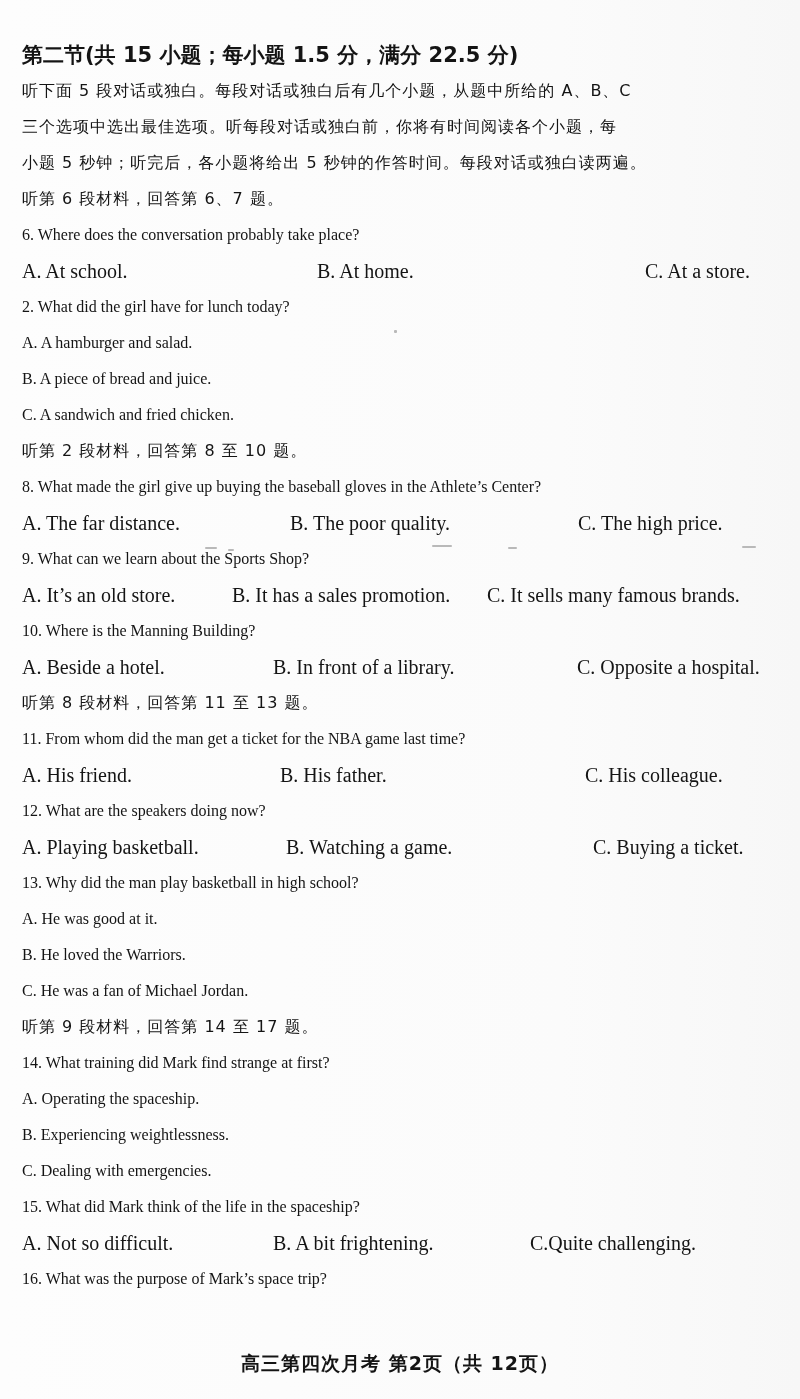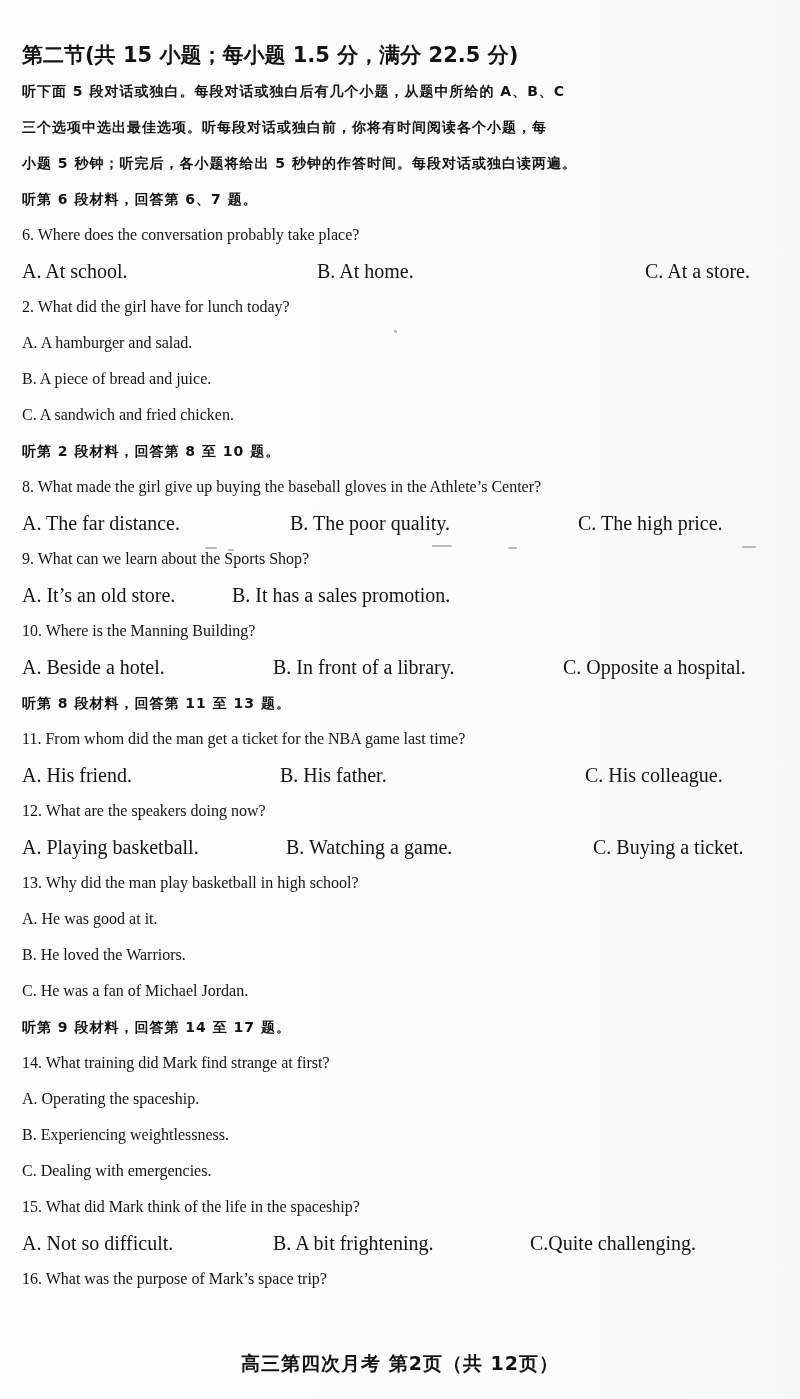--- a/index.html
+++ b/index.html
@@ -17,33 +17,33 @@
     height:36px;line-height:36px;
     font-size:20px;
     white-space:nowrap;
   }
   .heading{
     font-weight:bold;
     font-size:21px;
     font-family:"DejaVu Sans","Liberation Sans",sans-serif;
   }
   .zh{
-    font-weight:bold;
-    font-size:14px;
+    font-weight:normal;
+    font-size:16px;
     letter-spacing:1px;
     font-family:"DejaVu Sans","Liberation Sans",sans-serif;
   }
   .en{font-size:16px;}
   .opts{position:relative;text-decoration:underline;}
   .opt{position:absolute;top:0;height:36px;line-height:36px;font-size:20px;}
   .opt.a{left:0;}
   .row-q6  .opt.b{left:295px;} .row-q6  .opt.c{left:623px;}
   .row-q8  .opt.b{left:268px;} .row-q8  .opt.c{left:556px;}
   .row-q9  .opt.b{left:210px;} .row-q9  .opt.c{left:465px;}
-  .row-q10 .opt.b{left:251px;} .row-q10 .opt.c{left:541px;}
+  .row-q10 .opt.b{left:251px;} .row-q10 .opt.c{left:555px;}
   .row-q11 .opt.b{left:258px;} .row-q11 .opt.c{left:563px;}
   .row-q12 .opt.b{left:264px;} .row-q12 .opt.c{left:571px;}
   .row-q15 .opt.b{left:251px;} .row-q15 .opt.c{left:508px;}
   .footer{
     position:absolute;
     left:0;right:0;bottom:22px;
     text-align:center;
     font-weight:bold;
     font-size:19px;
     letter-spacing:1px;
@@ -92,20 +92,21 @@
   <div class="line opts row-q8">
     <span class="opt a">A. The far distance.</span>
     <span class="opt b">B. The poor quality.</span>
     <span class="opt c">C. The high price.</span>
   </div>
 
   <div class="line en">9. What can we learn about the Sports Shop?</div>
   <div class="line opts row-q9">
     <span class="opt a">A. It’s an old store.</span>
     <span class="opt b">B. It has a sales promotion.</span>
+    <span class="opt c">C. It sells many famous brands.</span>
   </div>
 
   <div class="line en">10. Where is the Manning Building?</div>
   <div class="line opts row-q10">
     <span class="opt a">A. Beside a hotel.</span>
     <span class="opt b">B. In front of a library.</span>
     <span class="opt c">C. Opposite a hospital.</span>
   </div>
 
   <div class="line zh">听第 8 段材料，回答第 11 至 13 题。</div>

